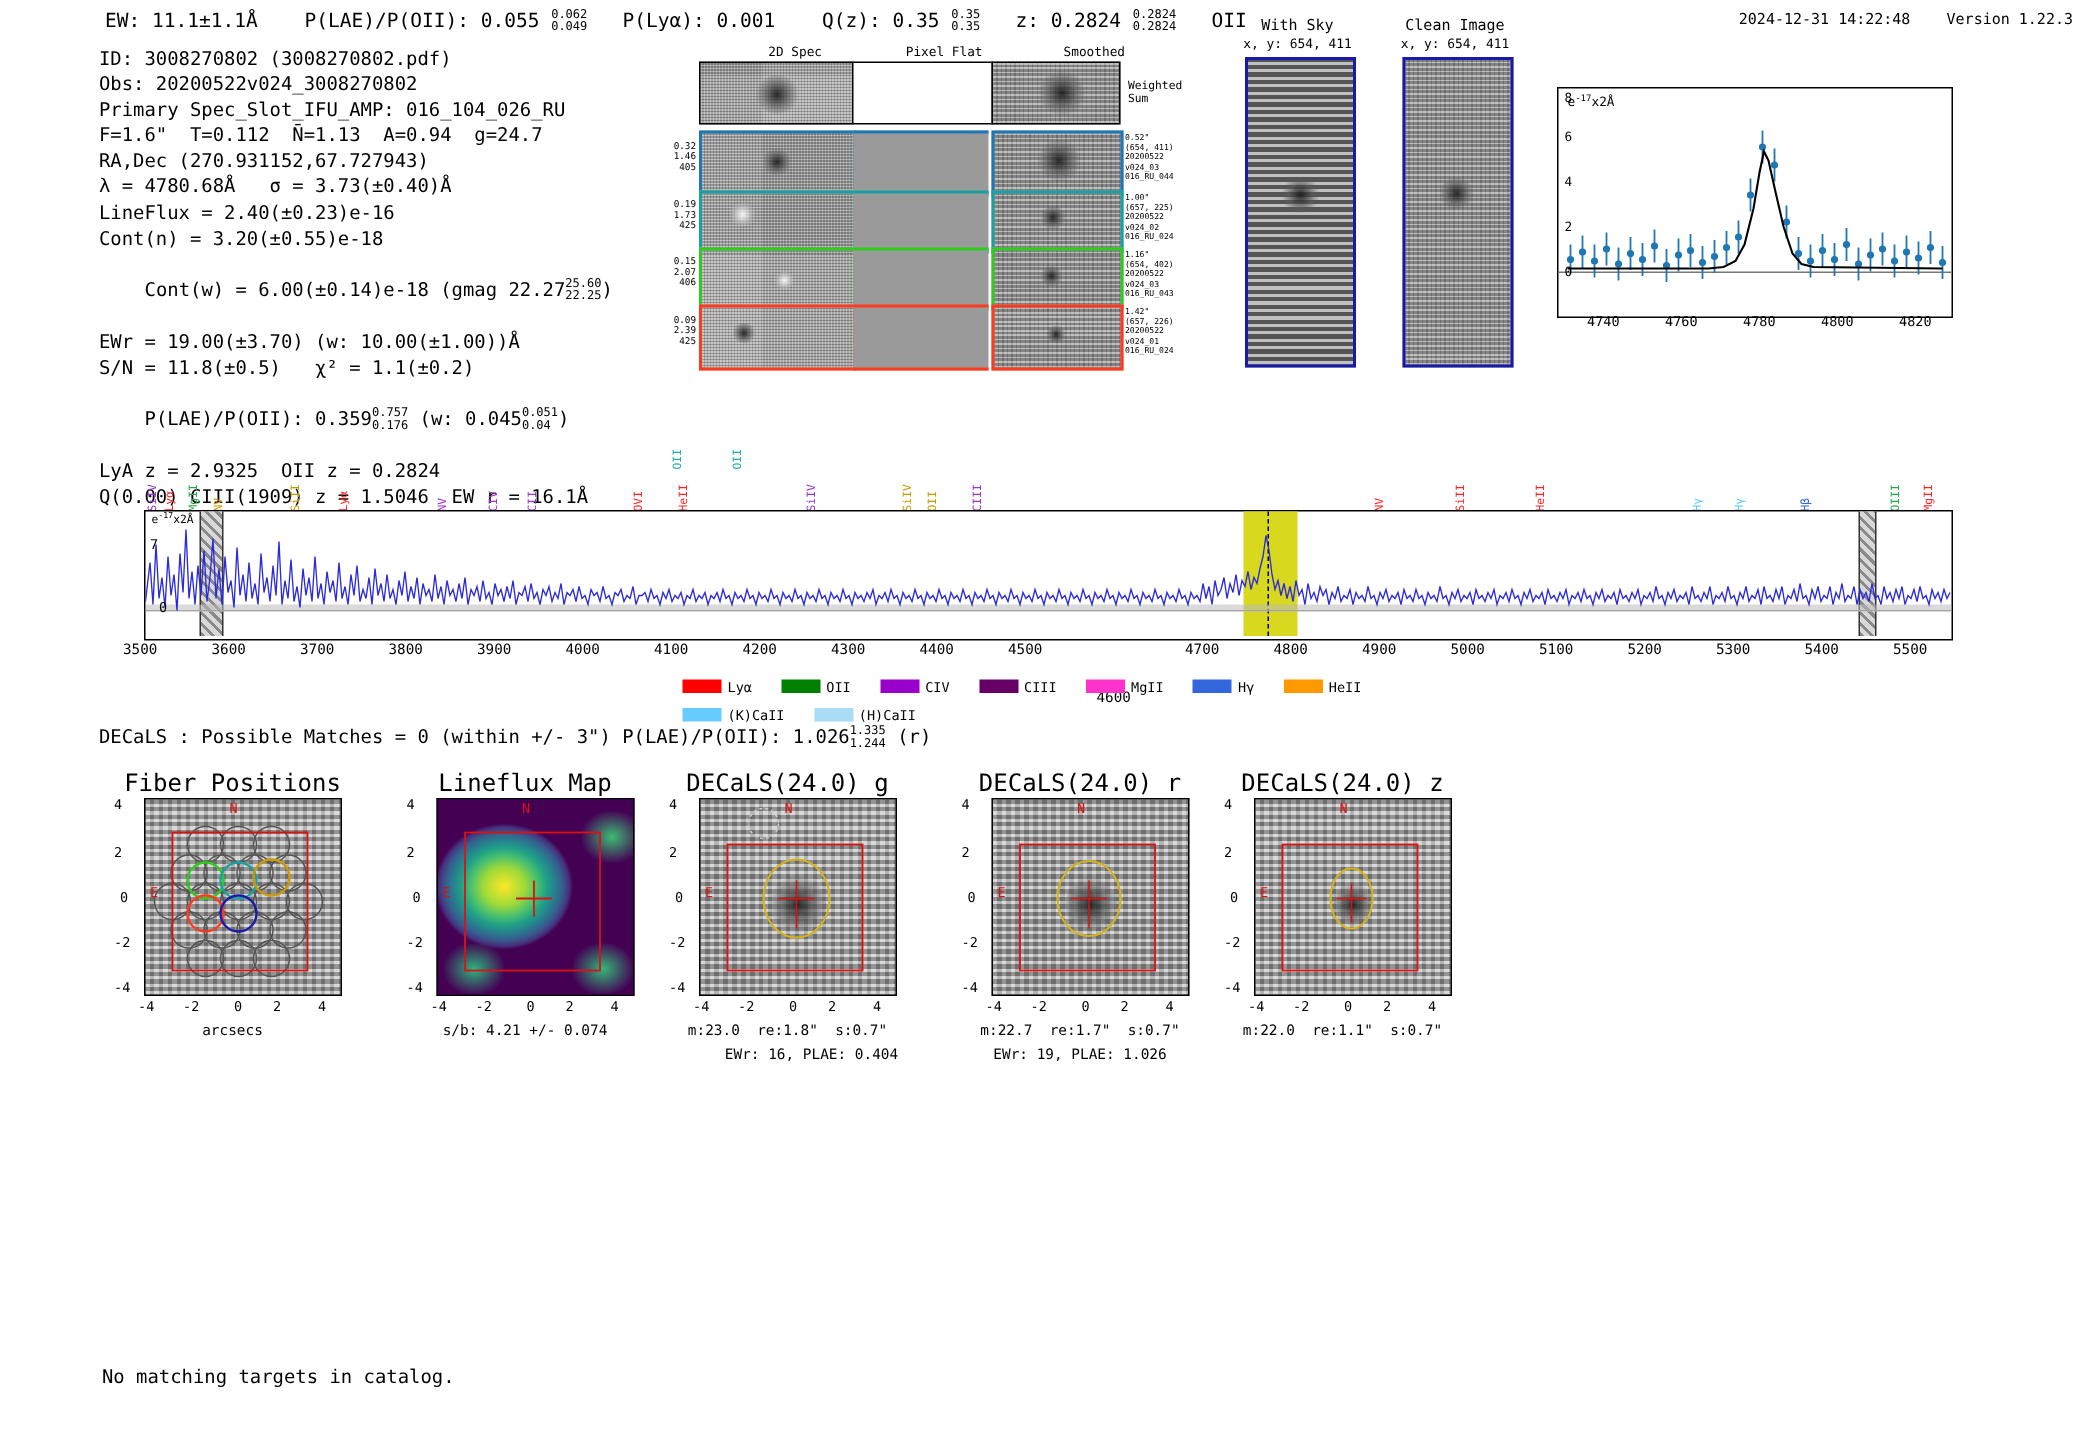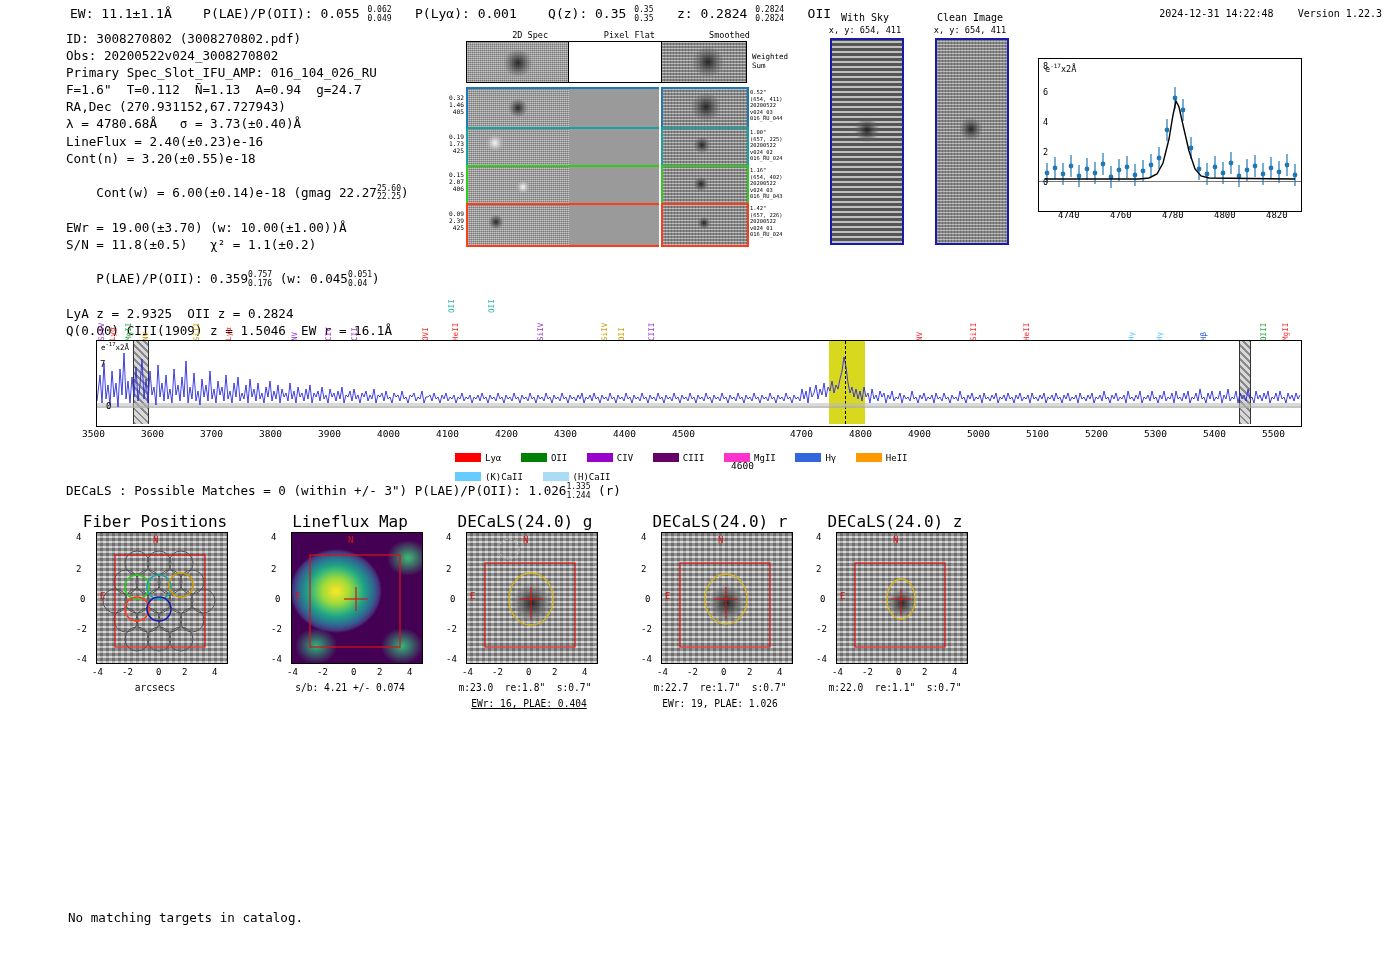--- a/index.html
+++ b/index.html
@@ -477,21 +477,21 @@
   <div class="abs cut-ax" style="left:16px;top:52px;">2</div>
   <div class="abs cut-ax" style="left:20px;top:82px;">0</div>
   <div class="abs cut-ax" style="left:16px;top:112px;">-2</div>
   <div class="abs cut-ax" style="left:16px;top:142px;">-4</div>
   <div class="abs cut-ax" style="left:32px;top:155px;">-4</div>
   <div class="abs cut-ax" style="left:62px;top:155px;">-2</div>
   <div class="abs cut-ax" style="left:96px;top:155px;">0</div>
   <div class="abs cut-ax" style="left:122px;top:155px;">2</div>
   <div class="abs cut-ax" style="left:152px;top:155px;">4</div>
   <div class="abs cut-sub" style="left:0;top:170px;width:190px;">m:23.0  re:1.8"  s:0.7"</div>
-  <div class="abs cut-sub" style="left:4px;top:186px;width:190px;text-decoration:underline;">EWr: 16, PLAE: 0.404</div>
+  <div class="abs cut-sub" style="left:16px;top:186px;width:190px;">EWr: 16, PLAE: 0.404</div>
 </div>
 
 <div class="abs" style="top:512px;left:625px;width:190px;height:200px;">
   <div class="cut-title" style="width:190px;">DECaLS(24.0) r</div>
   <div class="abs grayfield" style="left:36px;top:20px;width:130px;height:130px;border:1px solid #000;overflow:hidden;">
     <div class="blob" style="left:48px;top:50px;width:34px;height:40px;"></div>
     <svg width="130" height="130" style="position:absolute;left:0;top:0;">
       <rect x="18" y="30" width="90" height="84" stroke="#d11" fill="none" stroke-width="1.2"></rect>
       <ellipse cx="64" cy="66" rx="21" ry="25" stroke="#d6b414" fill="none" stroke-width="1.3"></ellipse>
       <line x1="52" y1="66" x2="76" y2="66" stroke="#d11" stroke-width="1"></line>

